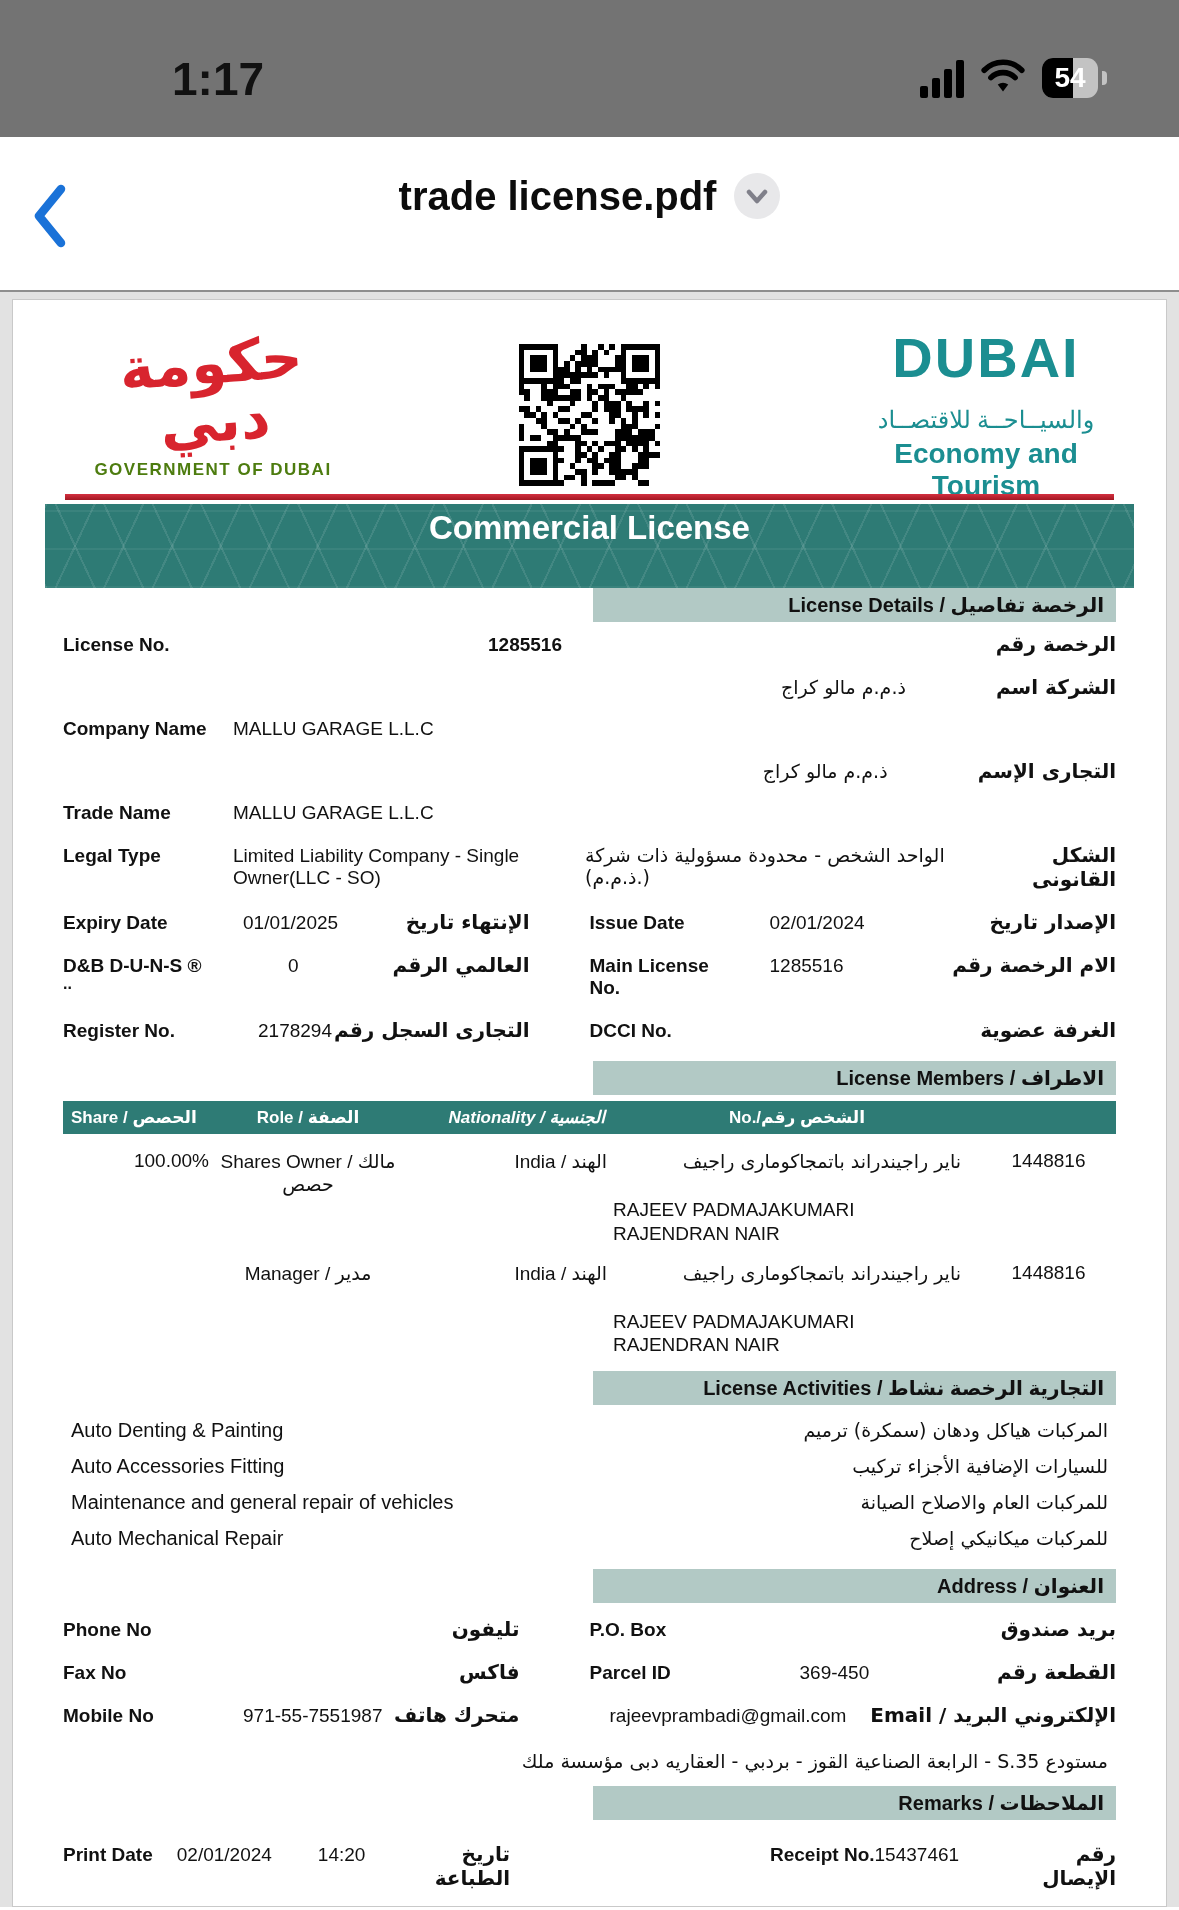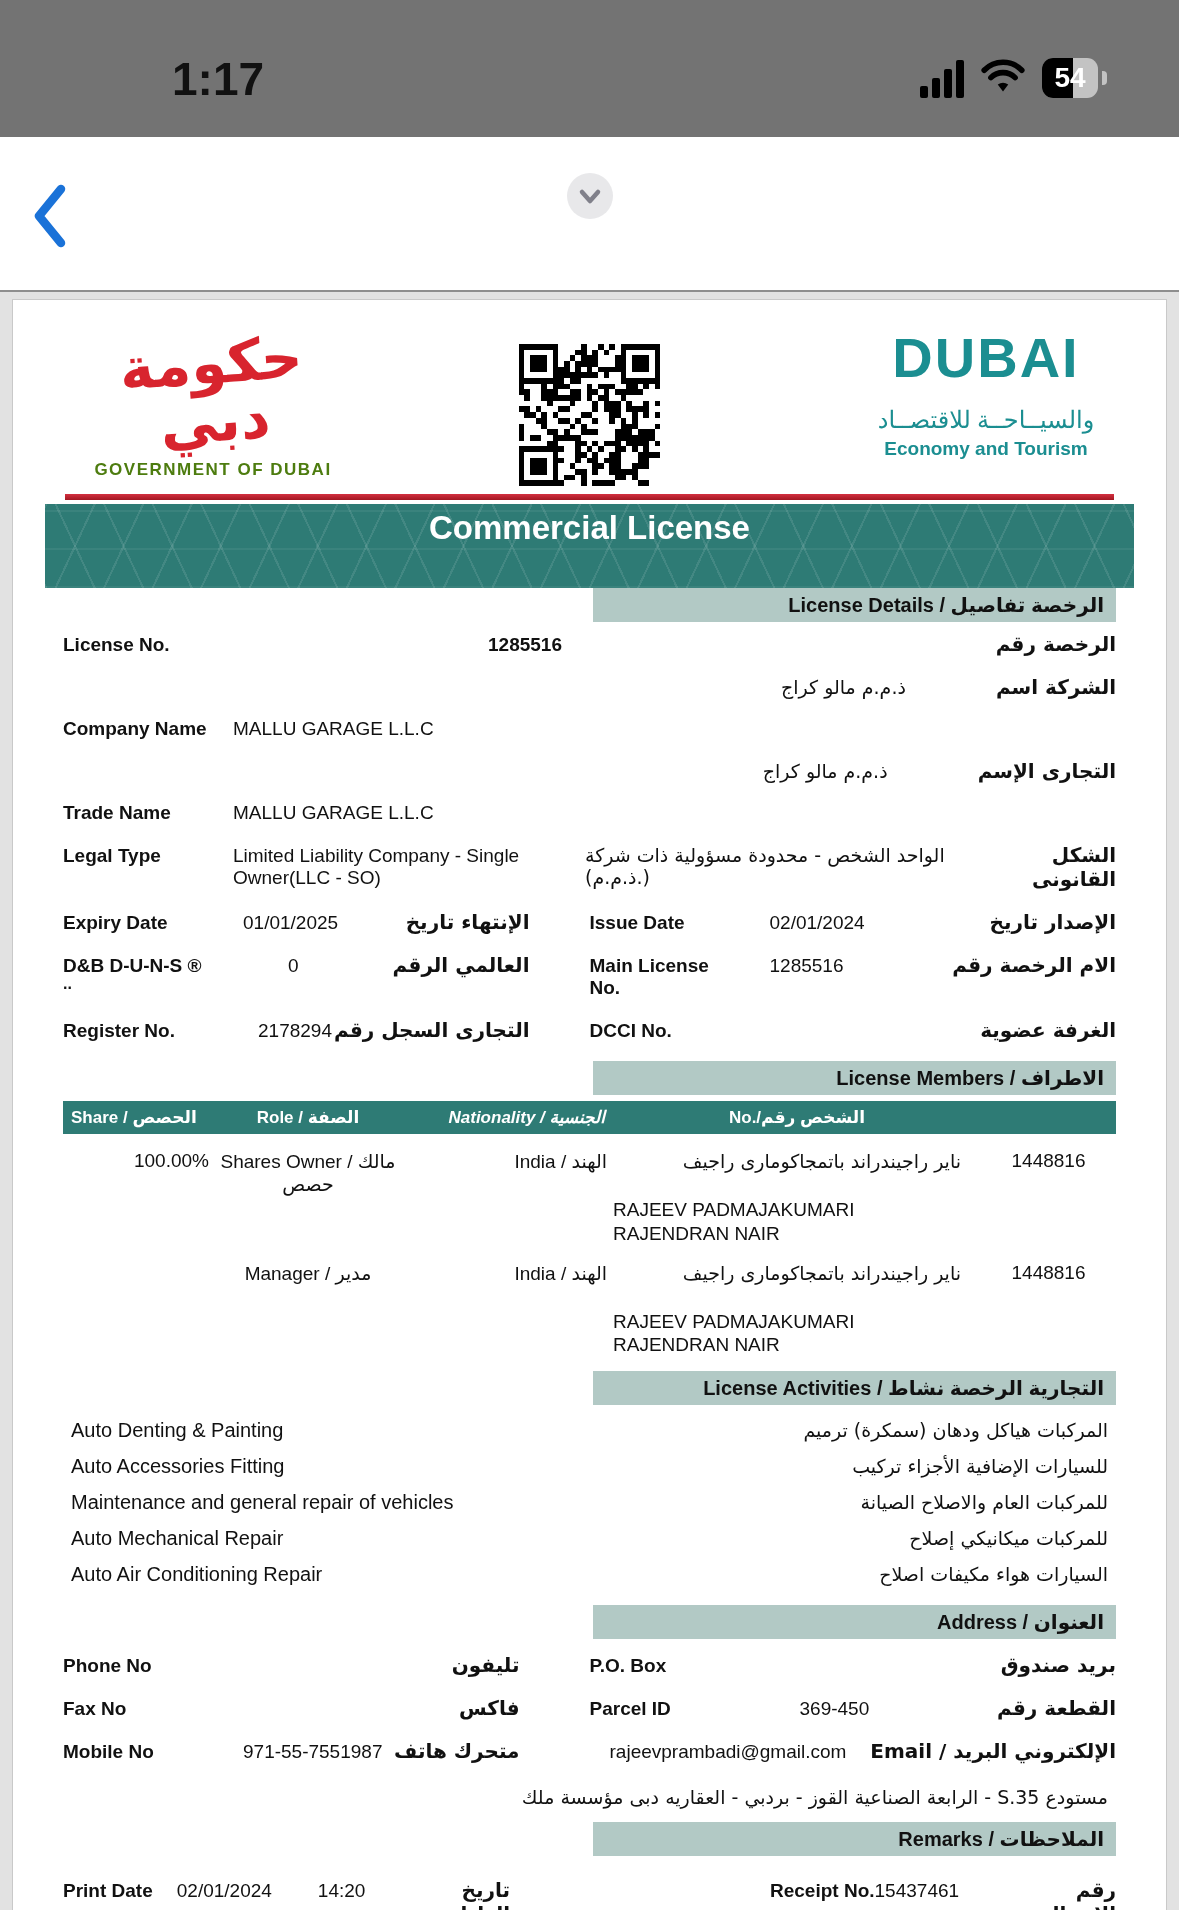--- a/index.html
+++ b/index.html
@@ -37,21 +37,21 @@
   .gov-ar { font-family:"DejaVu Sans",sans-serif; color:#d8242e; font-size:58px; font-weight:700; line-height:1.0; transform:rotate(-4deg); }
   .gov-en { color:#4d7c0f; font-weight:700; font-size:17px; letter-spacing:1.5px; margin-top:10px; }
   .qr-main-wrap { position:absolute; left:50%; transform:translateX(-50%); top:14px; background:#fff; padding:4px; z-index:2; }
   .qr { display:grid; grid-template-columns:repeat(25,1fr); grid-auto-rows:1fr; background:#fff; }
   .qr i { display:block; }
   .qr i.on { background:#000; }
   .qr-main { width:142px; height:142px; }
   .det-logo { width:260px; text-align:center; padding-top:4px; color:#1b8e91; }
   .det-word { font-size:56px; font-weight:800; letter-spacing:2px; line-height:1; }
   .det-ar { font-family:Liberation Serif, serif; font-size:24px; margin-top:20px; }
-  .det-en { font-size:19px; font-weight:700; margin-top:4px; }
+  .det-en { font-size:28px; font-weight:700; margin-top:4px; }
   .red-rule { height:6px; background:linear-gradient(#d33040,#a31722); margin:0 52px; position:relative; z-index:1; }
 
   
   .banner { margin:4px 32px 0 32px; background:#2e7b75; height:84px; text-align:center; padding-top:6px;
     background-image:
       repeating-linear-gradient(115deg, rgba(255,255,255,.10) 0 2px, transparent 2px 44px),
       repeating-linear-gradient(65deg, rgba(255,255,255,.10) 0 2px, transparent 2px 44px),
       repeating-linear-gradient(0deg, rgba(255,255,255,.06) 0 2px, transparent 2px 38px); }
   .banner-ar { font-family:"DejaVu Sans",sans-serif; color:#fff; font-weight:700; font-size:29px; line-height:1.15; }
   .banner-en { color:#fff; font-weight:700; font-size:33px; line-height:1.1; }
@@ -129,20 +129,21 @@
   </div>
 </div>
 
 <div class="navbar">
   <button class="nav-back" aria-label="Back">
     <svg width="40" height="68" viewBox="0 0 40 68">
       <polyline points="31,7 9,34 31,61" stroke="#1a72d8" stroke-width="8.5" fill="none" stroke-linecap="round" stroke-linejoin="round"></polyline>
     </svg>
   </button>
   <div class="nav-center">
+    <span class="nav-title">trade license.pdf</span>
     <button class="nav-dd" aria-label="Document options">
       <svg width="30" height="26" viewBox="0 0 28 26">
         <polyline points="6,9 14,18 22,9" stroke="#80808a" stroke-width="4.5" fill="none" stroke-linecap="round" stroke-linejoin="round"></polyline>
       </svg>
     </button>
   </div>
 </div>
 
 <div class="viewport">
   <div class="page">
@@ -909,24 +910,20 @@
         <span class="a-ar arx">تركيب ‎الأجزاء ‎الإضافية ‎للسيارات</span>
       </div>
       <div class="act">
         <span>Maintenance and general repair of vehicles</span>
         <span class="a-ar arx">الصيانة ‎والاصلاح ‎العام ‎للمركبات</span>
       </div>
       <div class="act">
         <span>Auto Mechanical Repair</span>
         <span class="a-ar arx">إصلاح ‎ميكانيكي ‎للمركبات</span>
       </div>
-      <div class="act">
-        <span>Auto Air Conditioning Repair</span>
-        <span class="a-ar arx">اصلاح ‎مكيفات ‎هواء ‎السيارات</span>
-      </div>
     </div>
 
     <div class="secbar arx">Address ‎/ ‎العنوان</div>
     <div class="rows" style="padding-top:14px">
       <div class="drow">
         <span class="half">
           <span class="en">Phone No</span>
           <span class="arl arx" style="margin-right:70px">تليفون</span>
         </span>
         <span class="half">

